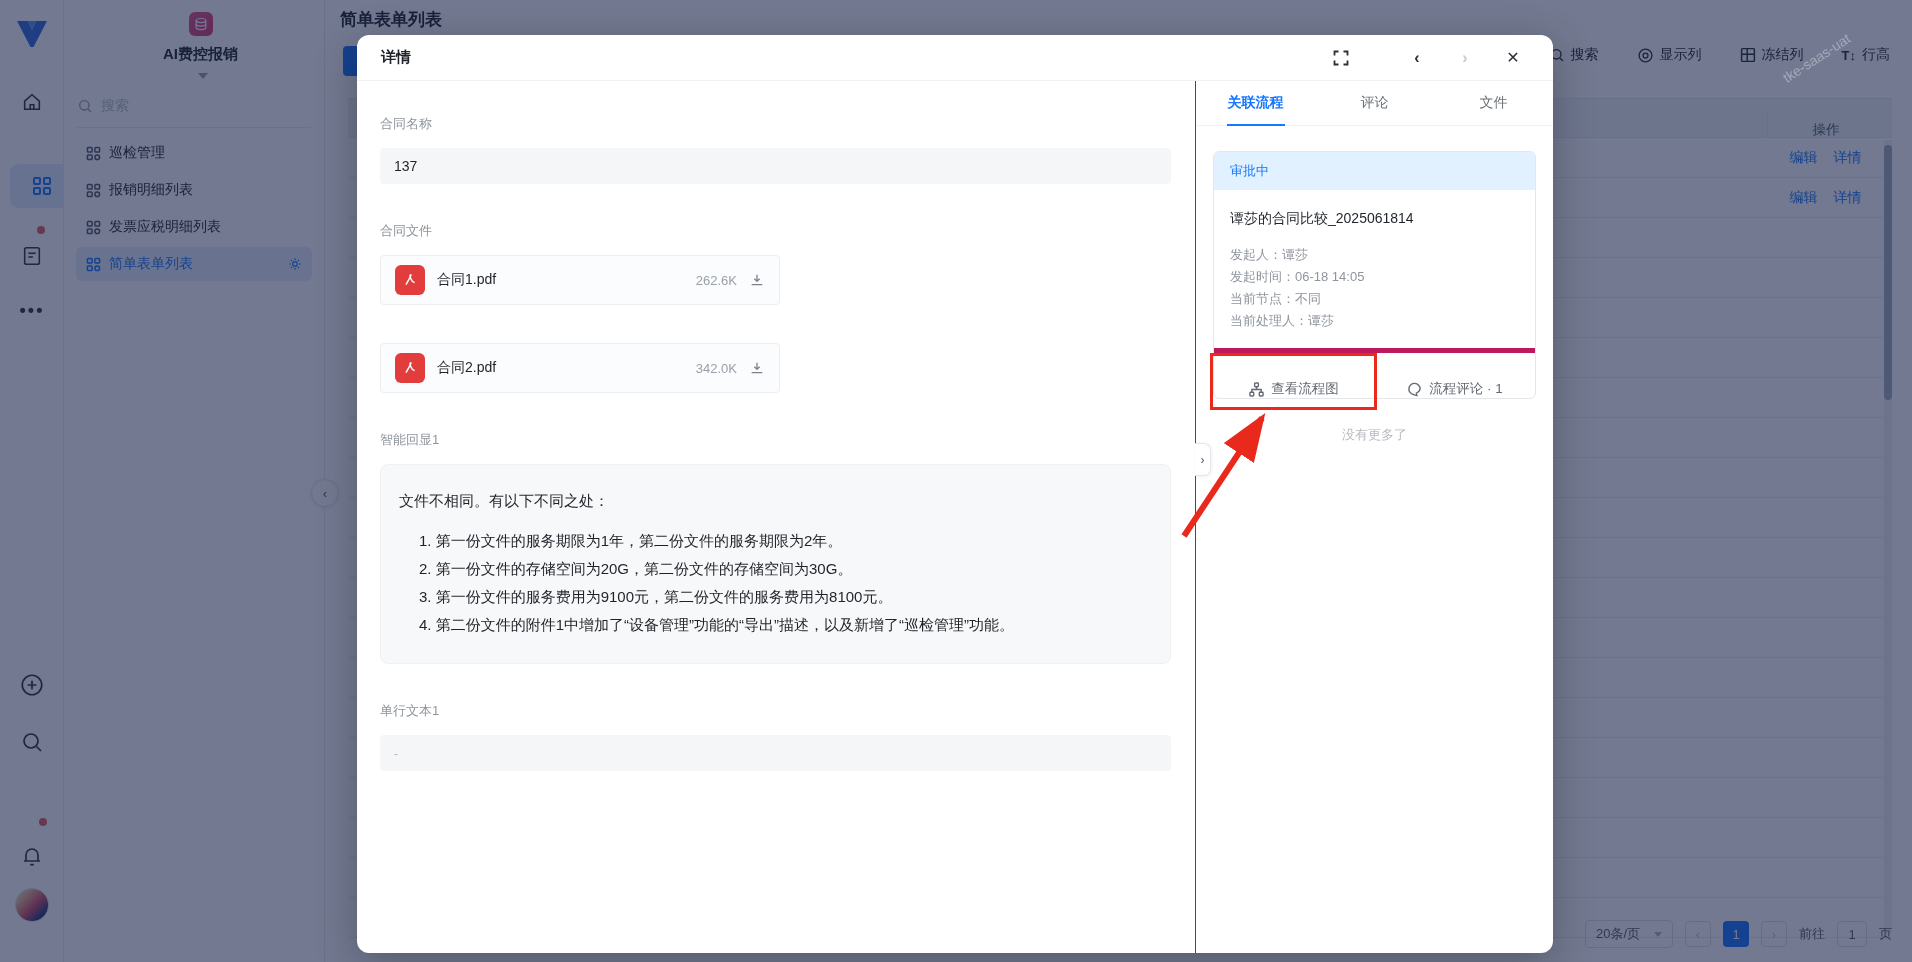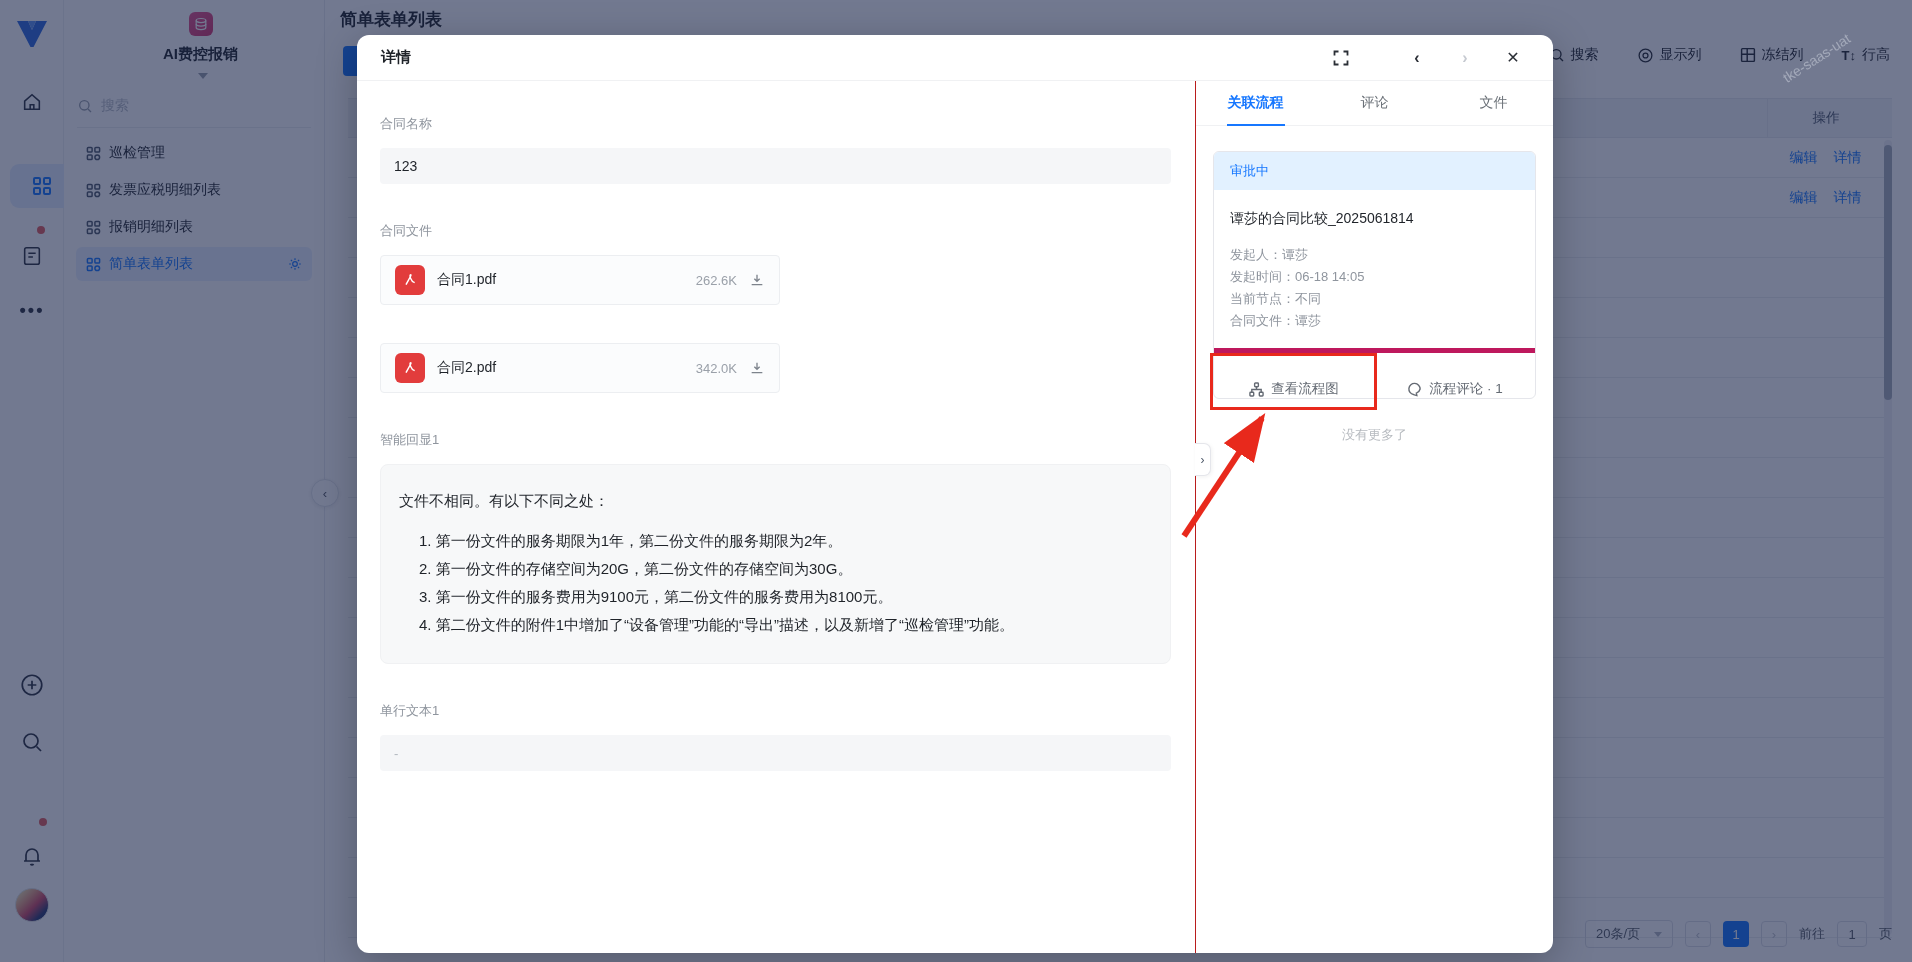--- a/index.html
+++ b/index.html
@@ -40,21 +40,21 @@
   
   .main{position:absolute;left:325px;top:0;right:0;bottom:0;background:#fff;z-index:1;}
   .page-title{position:absolute;left:15px;top:8px;font-size:17px;font-weight:700;color:#1f2329;}
   .new-btn{position:absolute;left:18px;top:46px;width:76px;height:30px;background:#1677ff;border-radius:4px;}
   .toolbar{position:absolute;right:22px;top:46px;display:flex;gap:38px;align-items:center;}
   .tbtn{display:flex;align-items:center;gap:6px;font-size:14px;color:#272b31;}
   .tbtn .ticon{display:flex;color:#272b31;}
   .rh-glyph{font-size:13px;font-weight:700;}
   .table{position:absolute;left:23px;right:20px;top:98px;bottom:24px;}
   .thead{position:absolute;left:0;right:0;top:0;height:40px;background:#f3f5f8;border-top:1px solid #e7e9ee;border-bottom:1px solid #e7e9ee;}
-  .ops-col{position:absolute;right:8px;top:0;width:117px;height:100%;border-left:1px solid #e7e9ee;display:flex;align-items:center;justify-content:center;text-align:center;}
+  .ops-col{position:absolute;right:8px;top:12px;width:117px;height:100%;border-left:1px solid #e7e9ee;display:flex;align-items:center;justify-content:center;text-align:center;}
   .thead .ops-col{font-size:13.5px;color:#4e5969;}
   .tbody{position:absolute;left:0;right:0;top:40px;height:800px;background:repeating-linear-gradient(to bottom,#ffffff 0 39px,#eaedf1 39px 40px);}
   .trow{position:absolute;left:0;right:0;height:40px;}
   .trow.r1{top:0;} .trow.r2{top:40px;}
   .ops-links{position:absolute;right:8px;width:117px;height:40px;display:flex;align-items:center;justify-content:center;gap:16px;}
   .oplink{color:#1677ff;font-size:14px;}
   .vscroll{position:absolute;right:0;top:42px;width:8px;height:795px;background:#f0f1f4;border-radius:4px;}
   .vthumb{position:absolute;left:0;top:5px;width:8px;height:255px;background:#a8aeb9;border-radius:4px;}
   .pagination{position:absolute;right:20px;top:920px;display:flex;align-items:center;gap:12px;font-size:13px;color:#5a5f66;}
   .psize{display:flex;align-items:center;gap:14px;border:1px solid #dcdfe6;border-radius:4px;height:28px;padding:0 10px;color:#5a5f66;}
@@ -209,32 +209,32 @@
       </div>
       <div class="mitem">
         <span class="micon">
             <svg width="15" height="15" viewBox="0 0 16 16" fill="none" stroke="currentColor" stroke-width="1.6">
               <rect x="1.5" y="1.5" width="5" height="5" rx="1"></rect>
               <rect x="9.5" y="1.5" width="5" height="5" rx="1"></rect>
               <rect x="1.5" y="9.5" width="5" height="5" rx="1"></rect>
               <circle cx="12" cy="12" r="2.5"></circle>
             </svg>
           </span>
-        <span>发票应税明细列表</span>
+        <span>报销明细列表</span>
       </div>
       <div class="mitem">
         <span class="micon">
             <svg width="15" height="15" viewBox="0 0 16 16" fill="none" stroke="currentColor" stroke-width="1.6">
               <rect x="1.5" y="1.5" width="5" height="5" rx="1"></rect>
               <rect x="9.5" y="1.5" width="5" height="5" rx="1"></rect>
               <rect x="1.5" y="9.5" width="5" height="5" rx="1"></rect>
               <circle cx="12" cy="12" r="2.5"></circle>
             </svg>
           </span>
-        <span>报销明细列表</span>
+        <span>发票应税明细列表</span>
       </div>
       <div class="mitem active">
         <span class="micon">
             <svg width="15" height="15" viewBox="0 0 16 16" fill="none" stroke="currentColor" stroke-width="1.6">
               <rect x="1.5" y="1.5" width="5" height="5" rx="1"></rect>
               <rect x="9.5" y="1.5" width="5" height="5" rx="1"></rect>
               <rect x="1.5" y="9.5" width="5" height="5" rx="1"></rect>
               <circle cx="12" cy="12" r="2.5"></circle>
             </svg>
           </span>
@@ -341,21 +341,21 @@
         <span class="mi next">›</span>
         <span class="mi close">✕</span>
       </div>
     </div>
 
     <div class="m-body">
 
       <div class="m-form">
         <div class="field">
           <div class="f-label">合同名称</div>
-          <div class="f-input">123</div>
+          <div class="f-input">137</div>
         </div>
 
         <div class="field">
           <div class="f-label">合同文件</div>
           <div class="file-card">
             <span class="pdf-ic">
               <svg width="16" height="16" viewBox="0 0 24 24" fill="none" stroke="#fff" stroke-width="2.2">
                   <path d="M6 19 C9 13 15 4 13 4 C10.5 4 13 14 19 16"></path>
                 </svg>
             </span>
@@ -412,21 +412,21 @@
           <div class="p-tab">文件</div>
         </div>
         <div class="p-content">
           <div class="flow-card">
             <div class="flow-status">审批中</div>
             <div class="flow-body">
               <div class="flow-title">谭莎的合同比较_2025061814</div>
               <div class="flow-meta">发起人：谭莎</div>
               <div class="flow-meta">发起时间：06-18 14:05</div>
               <div class="flow-meta">当前节点：不同</div>
-              <div class="flow-meta">合同文件：谭莎</div>
+              <div class="flow-meta">当前处理人：谭莎</div>
             </div>
             <div class="flow-footer">
               <div class="f-btn">
                 <span class="fic">
                   <svg width="15" height="15" viewBox="0 0 16 16" fill="none" stroke="currentColor" stroke-width="1.5">
                       <rect x="6" y="1" width="4" height="4" rx="0.8"></rect>
                       <rect x="1" y="11" width="4" height="4" rx="0.8"></rect>
                       <rect x="11" y="11" width="4" height="4" rx="0.8"></rect>
                       <path d="M8 5 v3 M8 8 H3 v3 M8 8 h5 v3"></path>
                     </svg>

